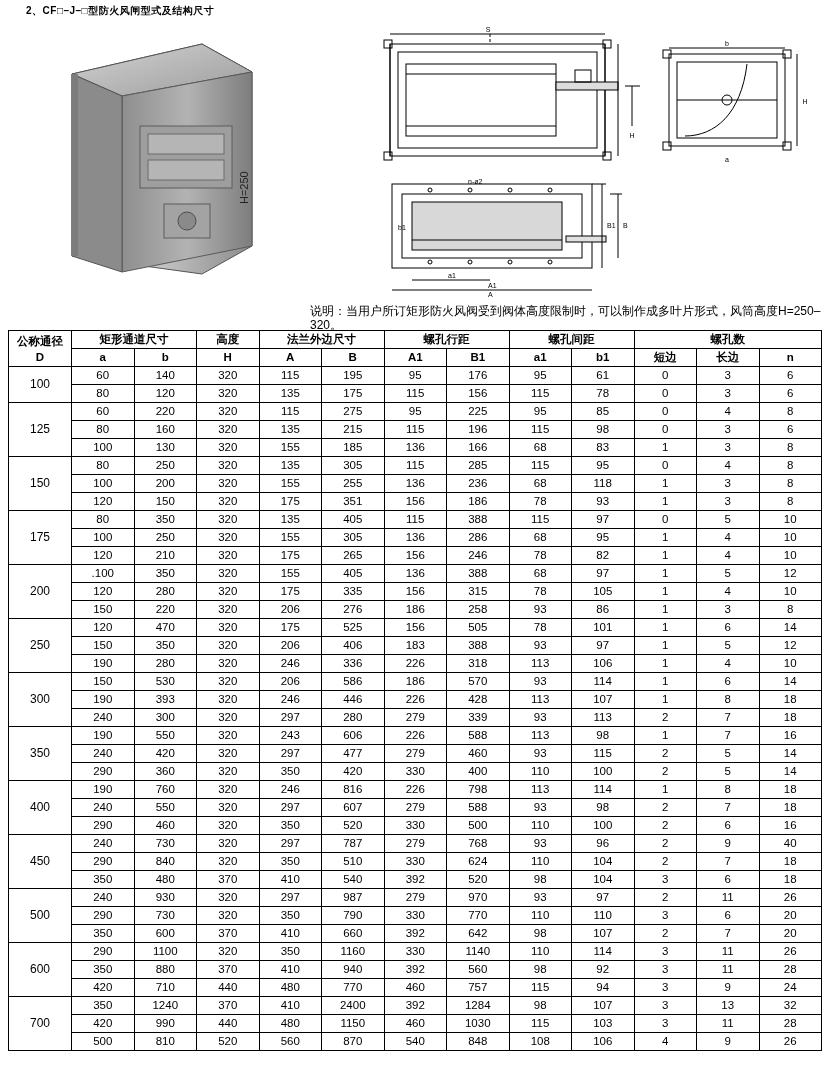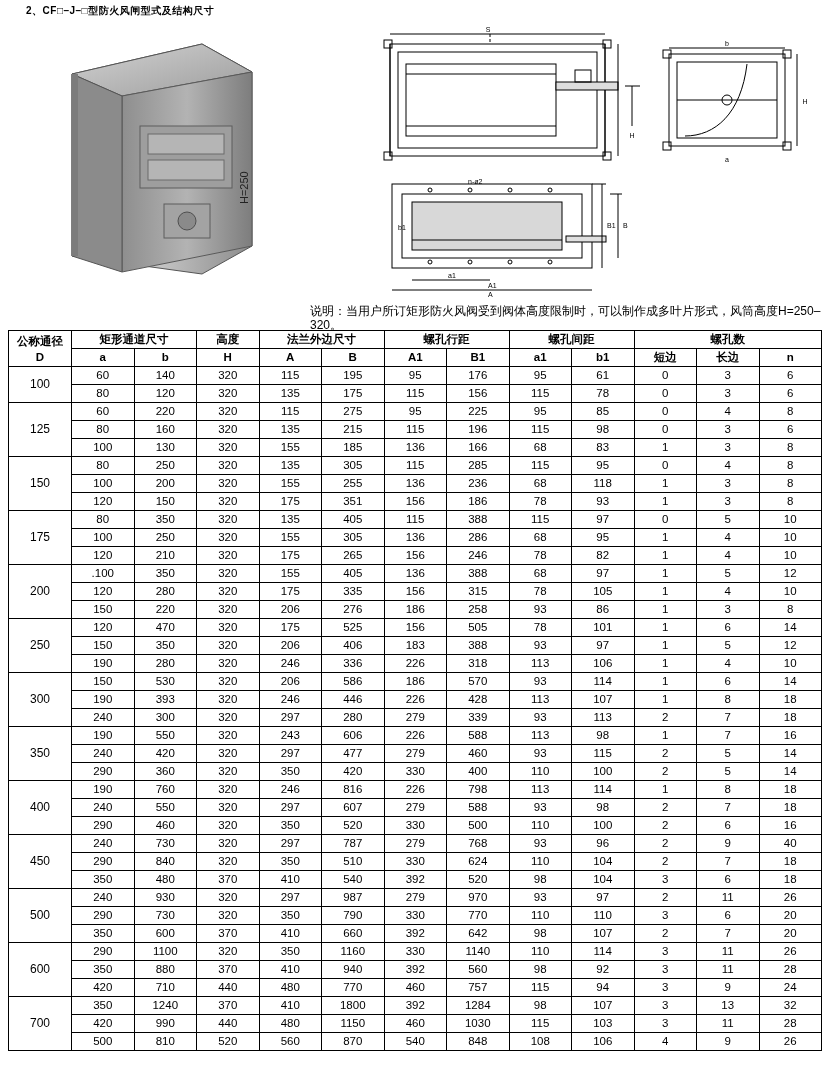--- a/index.html
+++ b/index.html
@@ -699,21 +699,21 @@
           <td class="c-s">3</td>
           <td class="c-l">9</td>
           <td class="c-n">24</td>
         </tr>
         <tr>
           <td class="c-d grp" rowspan="3">700</td>
           <td class="c-a">350</td>
           <td class="c-b">1240</td>
           <td class="c-h">370</td>
           <td class="c-A">410</td>
-          <td class="c-B">1800</td>
+          <td class="c-B">2400</td>
           <td class="c-A1">392</td>
           <td class="c-B1">1284</td>
           <td class="c-a1">98</td>
           <td class="c-b1">107</td>
           <td class="c-s">3</td>
           <td class="c-l">13</td>
           <td class="c-n">32</td>
         </tr>
         <tr>
           <td class="c-a">420</td>

